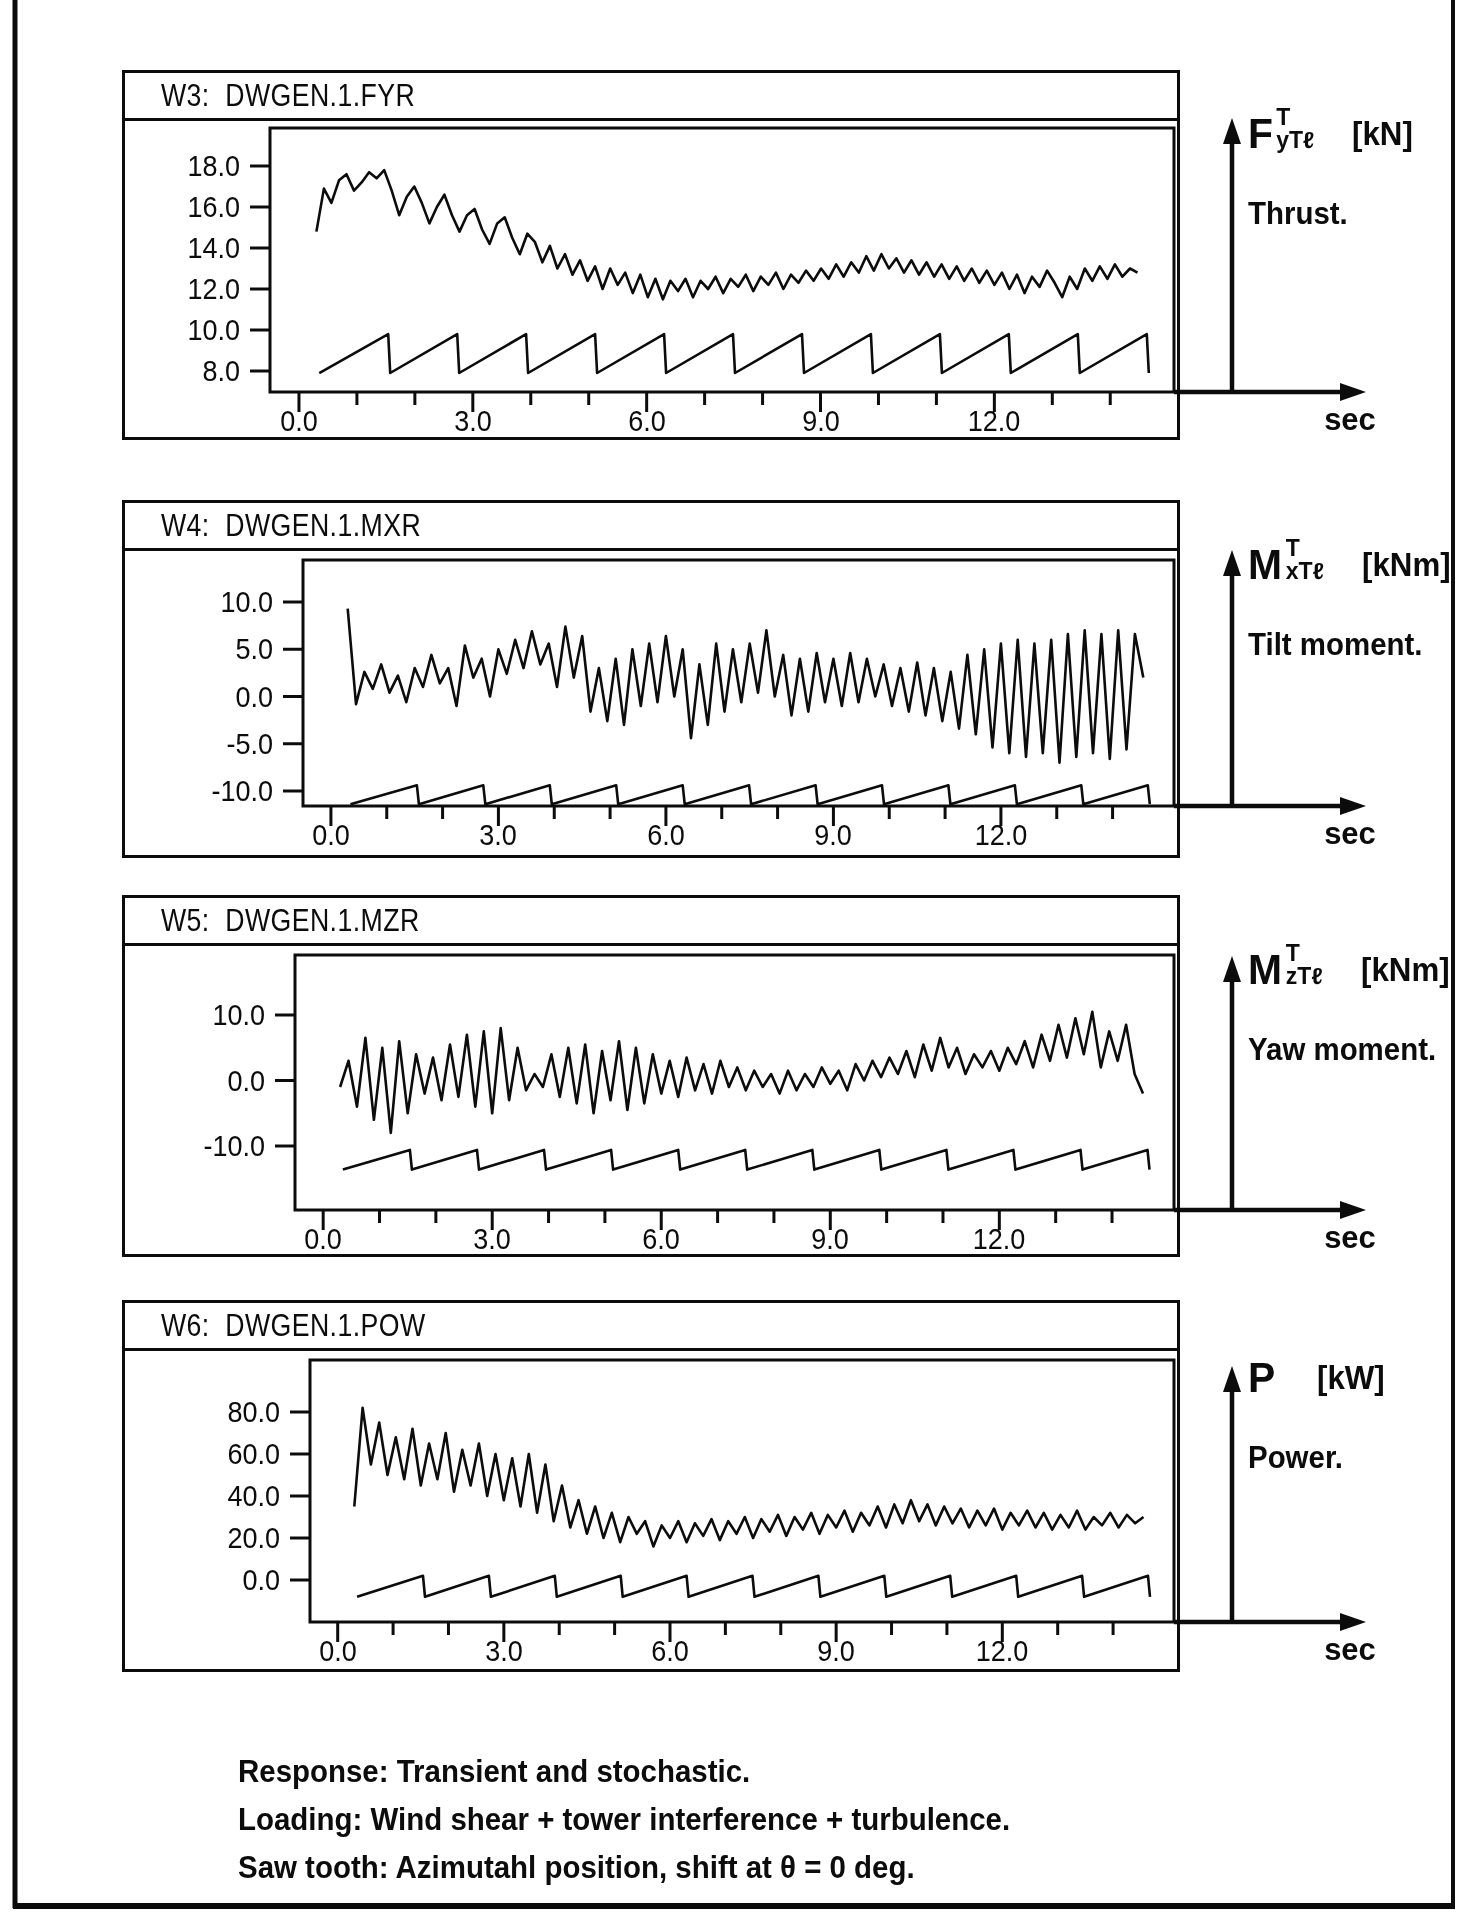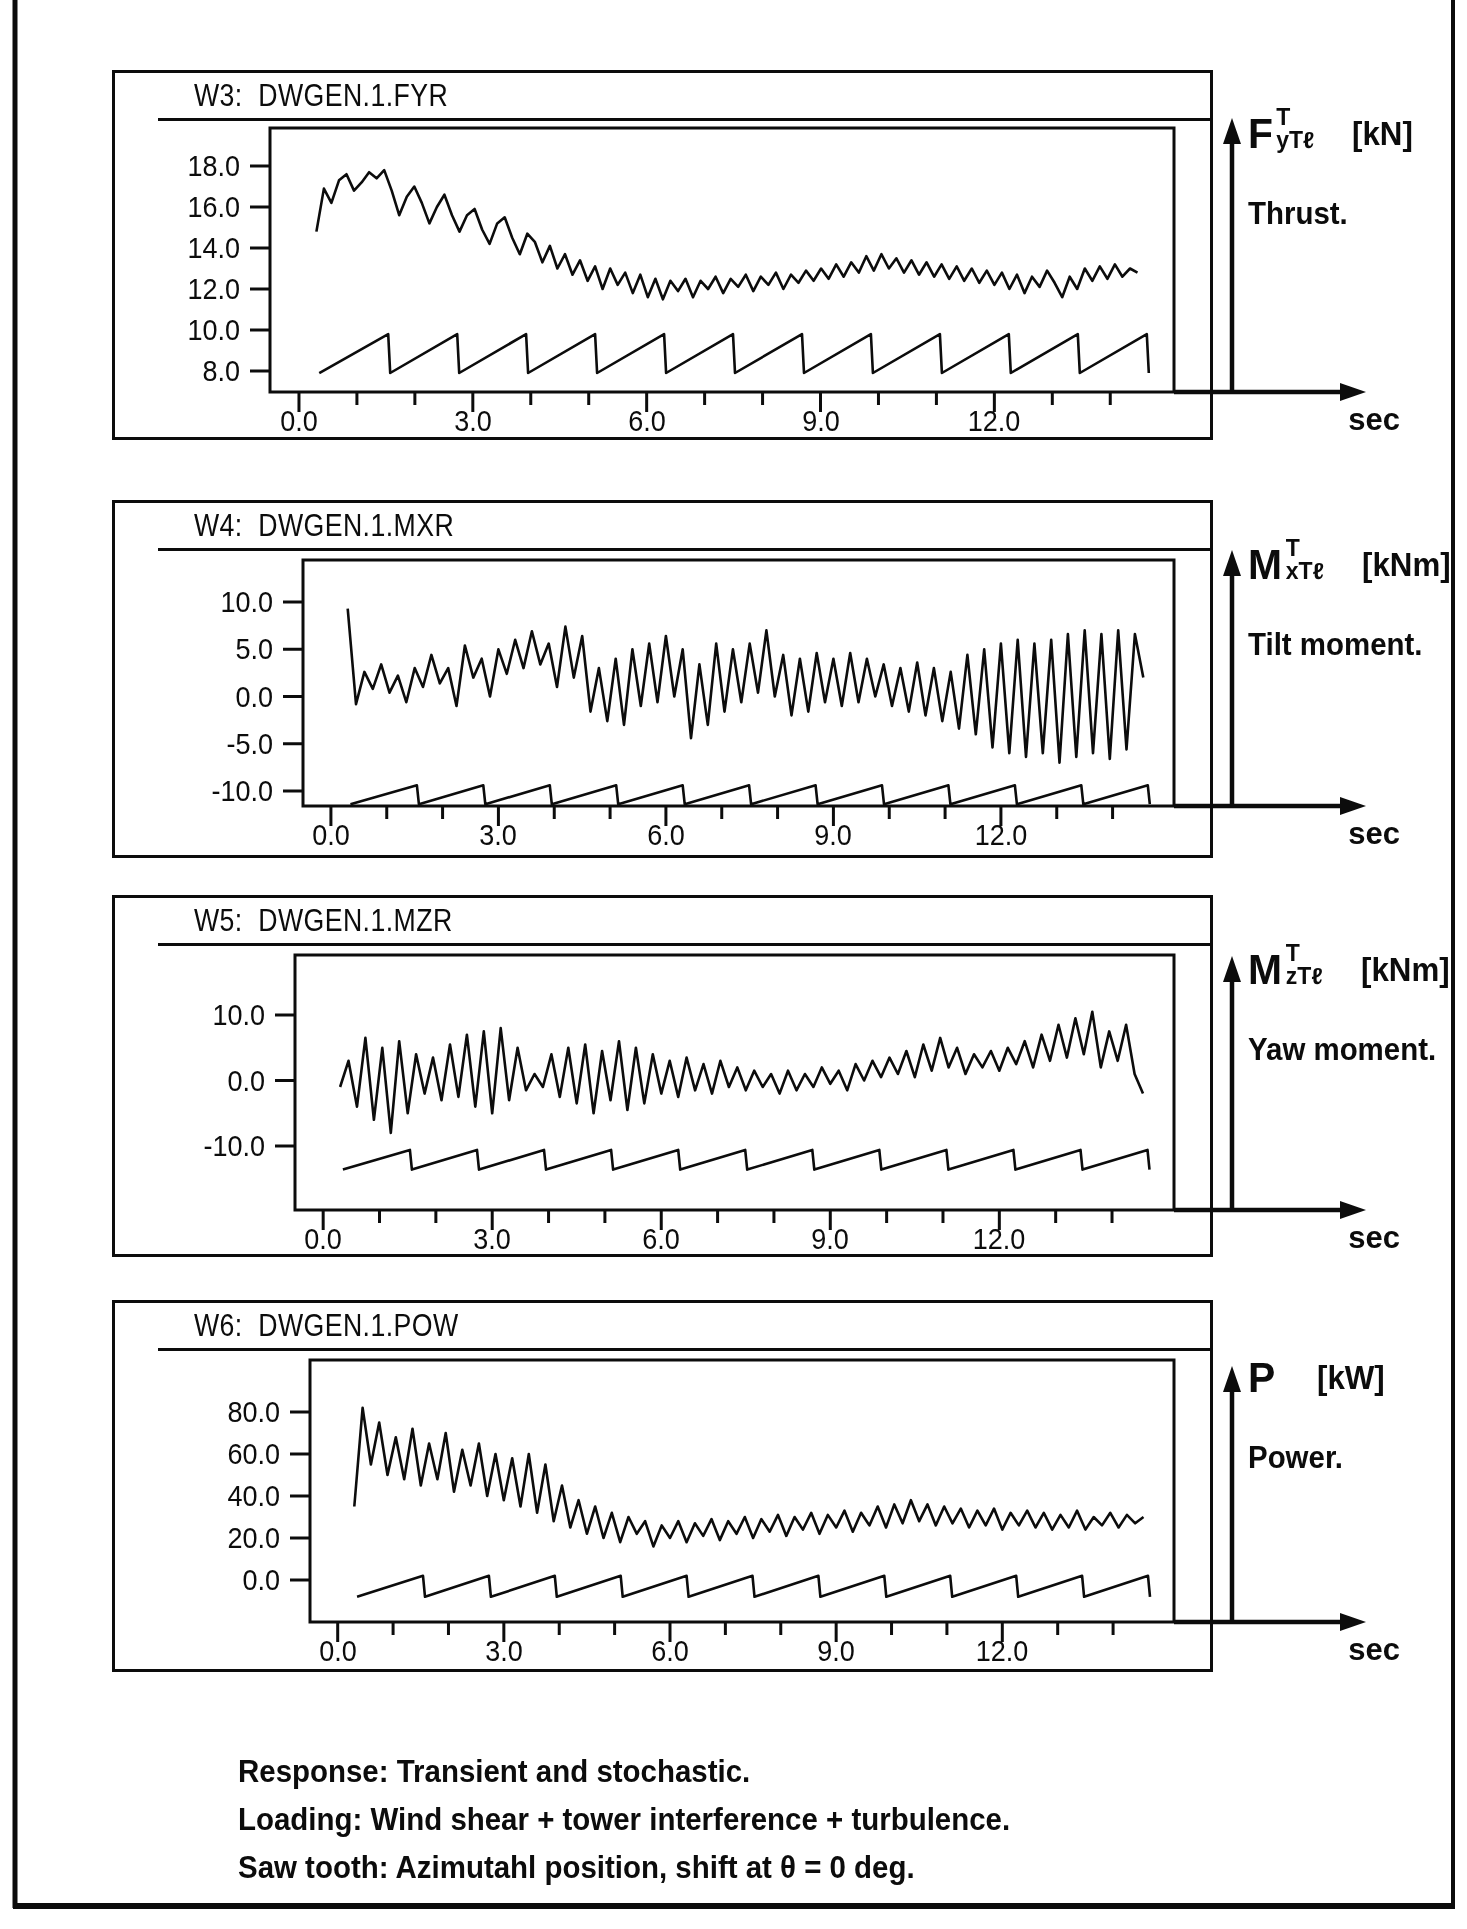--- a/index.html
+++ b/index.html
@@ -1,37 +1,37 @@
 <!DOCTYPE html>
 <html><head>
 <meta charset="utf-8">
 <style>
   html,body{margin:0;padding:0;background:#fff;}
   body{width:1467px;height:1929px;position:relative;overflow:hidden;
        font-family:"Liberation Sans",sans-serif;color:#0c0c0c;}
   #canvas{position:absolute;left:0;top:0;z-index:1;}
   #labels{position:absolute;inset:0;z-index:2;pointer-events:none;}
-  .window{position:absolute;left:112px;width:1052px;border:3px solid #0c0c0c;z-index:2;padding-left:43px;}
+  .window{position:absolute;left:122px;width:1052px;border:3px solid #0c0c0c;z-index:2;}
   .w0{top:70px;height:364px}
   .w1{top:500px;height:352px}
   .w2{top:895px;height:356px}
   .w3{top:1300px;height:366px}
   .titlebar{height:45px;border-bottom:3px solid #0c0c0c;display:flex;align-items:center;padding-left:36px;}
   .titlebar span{font-size:31px;letter-spacing:.5px;word-spacing:9px;transform:scaleX(.86);transform-origin:left center;white-space:nowrap;}
   .ylab,.xlab{position:absolute;font-size:30px;white-space:nowrap;}
   .ylab{text-align:right;width:110px;transform:translateY(-50%) scaleX(.9);transform-origin:right center;}
   .xlab{transform:translateX(-50%) scaleX(.9);transform-origin:center top;}
   .annotation{position:absolute;left:1248px;z-index:3;width:215px;}
   .a0{top:112px}.a1{top:543px}.a2{top:948px}.a3{top:1356px}
   .symrow{display:flex;align-items:flex-start;font-weight:700;}
   .sym-base{font-size:43px;line-height:1;transform:scaleX(.95);transform-origin:left top;}
   .sym-stack{display:flex;flex-direction:column;margin-left:2px;font-size:23px;line-height:1.02;margin-top:-6px;}
   .unit{font-size:34px;line-height:1;margin-left:38px;margin-top:4px;transform:scaleX(.92);transform-origin:left top;white-space:nowrap;}
   .desc{margin-top:40px;font-size:32px;font-weight:700;transform:scaleX(.92);transform-origin:left top;white-space:nowrap;}
-  .seclabel{position:absolute;left:1300px;width:100px;text-align:right;font-size:31px;font-weight:700;z-index:3;}
+  .seclabel{position:absolute;left:1300px;width:100px;text-align:center;font-size:31px;font-weight:700;z-index:3;}
   .s0{top:402px}.s1{top:816px}.s2{top:1220px}.s3{top:1632px}
   #caption{position:absolute;left:238px;top:1748px;z-index:3;}
   .capline{display:block;font-size:31px;font-weight:700;line-height:48px;transform:scaleX(.95);transform-origin:left top;white-space:nowrap;}
 </style>
 </head>
 <body>
 
 <svg id="canvas" width="1467" height="1929">
     <line x1="15" y1="0" x2="15" y2="1908" stroke="#0c0c0c" stroke-width="5"></line>
     <line x1="13" y1="1906" x2="1455" y2="1906" stroke="#0c0c0c" stroke-width="6"></line>

